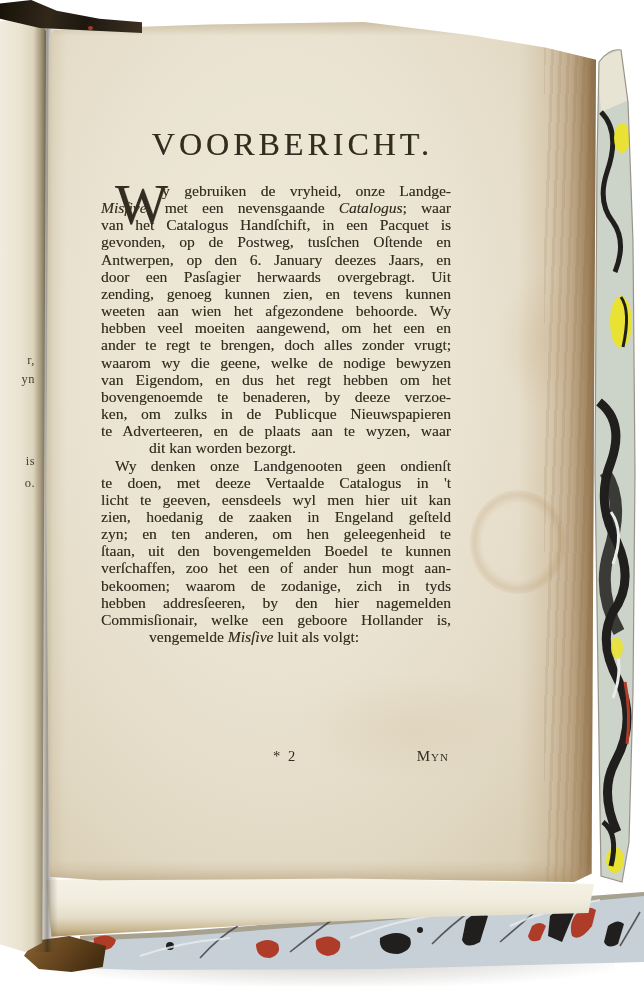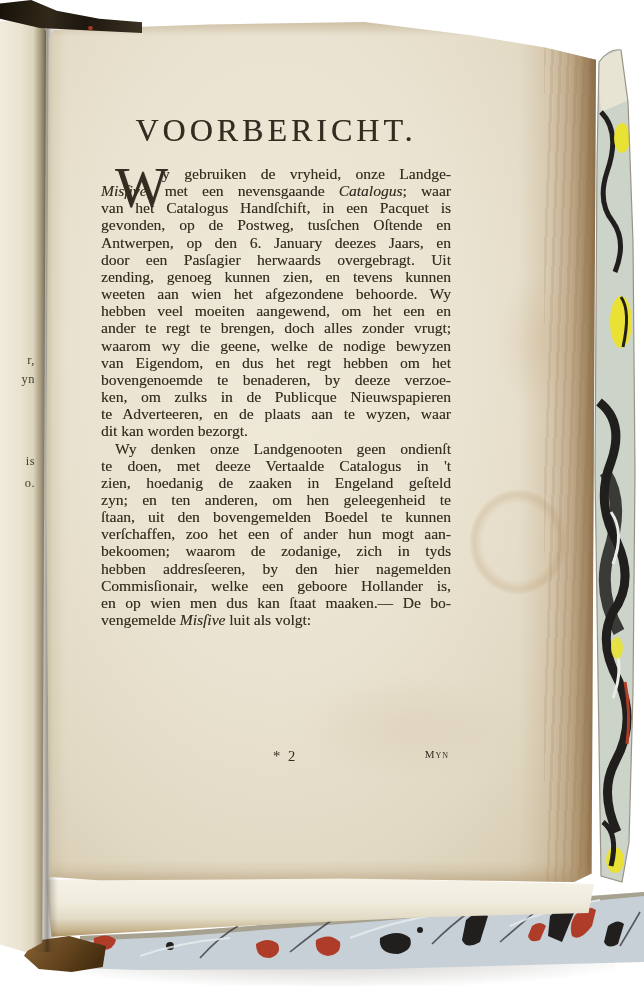--- a/index.html
+++ b/index.html
@@ -51,36 +51,36 @@
     background:linear-gradient(0deg,rgba(170,142,100,.5) 0%,rgba(170,142,100,.15) 55%,rgba(170,142,100,0) 100%);}
   .stain-ring{position:absolute;left:426px;top:468px;width:96px;height:104px;border-radius:50%;
     background:radial-gradient(ellipse,rgba(0,0,0,0) 52%,rgba(172,132,82,.20) 64%,rgba(172,132,82,.06) 72%,rgba(172,132,82,0) 78%);}
   .stain-blob1{position:absolute;left:452px;top:250px;width:90px;height:140px;border-radius:50%;
     background:radial-gradient(ellipse,rgba(186,150,104,.16) 0%,rgba(186,150,104,0) 70%);}
   .stain-blob2{position:absolute;left:250px;top:650px;width:230px;height:110px;border-radius:50%;
     background:radial-gradient(ellipse,rgba(184,154,112,.12) 0%,rgba(184,154,112,0) 70%);}
 
   
   .text-block{position:absolute;left:57px;top:84px;width:350px;color:#332c20;}
-  .page-title{margin:4px;font-size:32px;font-weight:normal;letter-spacing:4px;text-align:center;
+  .page-title{margin:18px;font-size:32px;font-weight:normal;letter-spacing:4px;text-align:right;
     line-height:40px;color:#332c20;text-shadow:.3px .3px 0 rgba(51,44,32,.5);font-family:Liberation Serif, serif;}
   .para{position:relative;margin-top:15px;font-size:15.5px;line-height:17.15px;
     text-shadow:.25px .25px 0 rgba(51,44,32,.45);}
   .para.p2{margin-top:0;}
   .tline{text-align:justify;text-align-last:justify;white-space:nowrap;}
-  .tline.lastline{text-align-last:left;}
+  .tline.lastline{text-align-last:left;margin-left:48px;}
   .tline.dc1{padding-left:61px;}
   .tline.dc2{padding-left:74px;}
   .tline.ind{text-indent:14px;font-family:Liberation Serif, serif;}
   .it{font-style:italic;}
   .dropcap{position:absolute;left:14px;top:-5px;font-size:56px;line-height:1;color:#332c20;
     text-shadow:.4px .4px 0 rgba(51,44,32,.5);}
   .footer-line{position:absolute;left:0;top:642px;width:100%;height:20px;font-size:14.5px;}
   .sig-mark{position:absolute;left:172px;letter-spacing:2px;}
-  .catchword{position:absolute;right:2px;font-variant:small-caps;font-size:11px;letter-spacing:1px;}
+  .catchword{position:absolute;right:2px;font-variant:small-caps;font-size:15px;letter-spacing:1px;}
 
   
   .binding-top{position:absolute;left:0;top:0;width:142px;height:36px;
     clip-path:polygon(0 10%,22% 0,40% 30%,70% 52%,100% 62%,100% 92%,60% 84%,28% 78%,0 52%);
     background:linear-gradient(100deg,#171208 0%,#32281a 35%,#1d1710 60%,#3d3122 100%);}
   .binding-speck{position:absolute;left:88px;top:26px;width:5px;height:4px;background:#a23c2a;border-radius:50%;}
 </style>
 </head>
 <body>
 
@@ -186,28 +186,28 @@
           <div class="tline">van Eigendom, en dus het regt hebben om het</div>
           <div class="tline">bovengenoemde te benaderen, by deeze verzoe-</div>
           <div class="tline">ken, om zulks in de Publicque Nieuwspapieren</div>
           <div class="tline">te Adverteeren, en de plaats aan te wyzen, waar</div>
           <div class="tline lastline">dit kan worden bezorgt.</div>
         </div>
 
       <div class="para p2">
           <div class="tline ind">Wy denken onze Landgenooten geen ondienſt</div>
           <div class="tline">te doen, met deeze Vertaalde Catalogus in 't</div>
+          <div class="tline">licht te geeven, eensdeels wyl men hier uit kan</div>
           <div class="tline">zien, hoedanig de zaaken in Engeland geſteld</div>
           <div class="tline">zyn; en ten anderen, om hen geleegenheid te</div>
           <div class="tline">ſtaan, uit den bovengemelden Boedel te kunnen</div>
           <div class="tline">verſchaffen, zoo het een of ander hun mogt aan-</div>
           <div class="tline">bekoomen; waarom de zodanige, zich in tyds</div>
           <div class="tline">hebben addresſeeren, by den hier nagemelden</div>
           <div class="tline">Commisſionair, welke een geboore Hollander is,</div>
-          <div class="tline">en op wien men dus kan ſtaat maaken.— De bo-</div>
           <div class="tline lastline"><span>vengemelde </span><span class="it">Misſive</span><span> luit als volgt:</span></div>
         </div>
 
       <div class="footer-line">
         <span class="sig-mark">* 2</span>
         <span class="catchword">Myn</span>
       </div>
     </div>
   </div>
 

